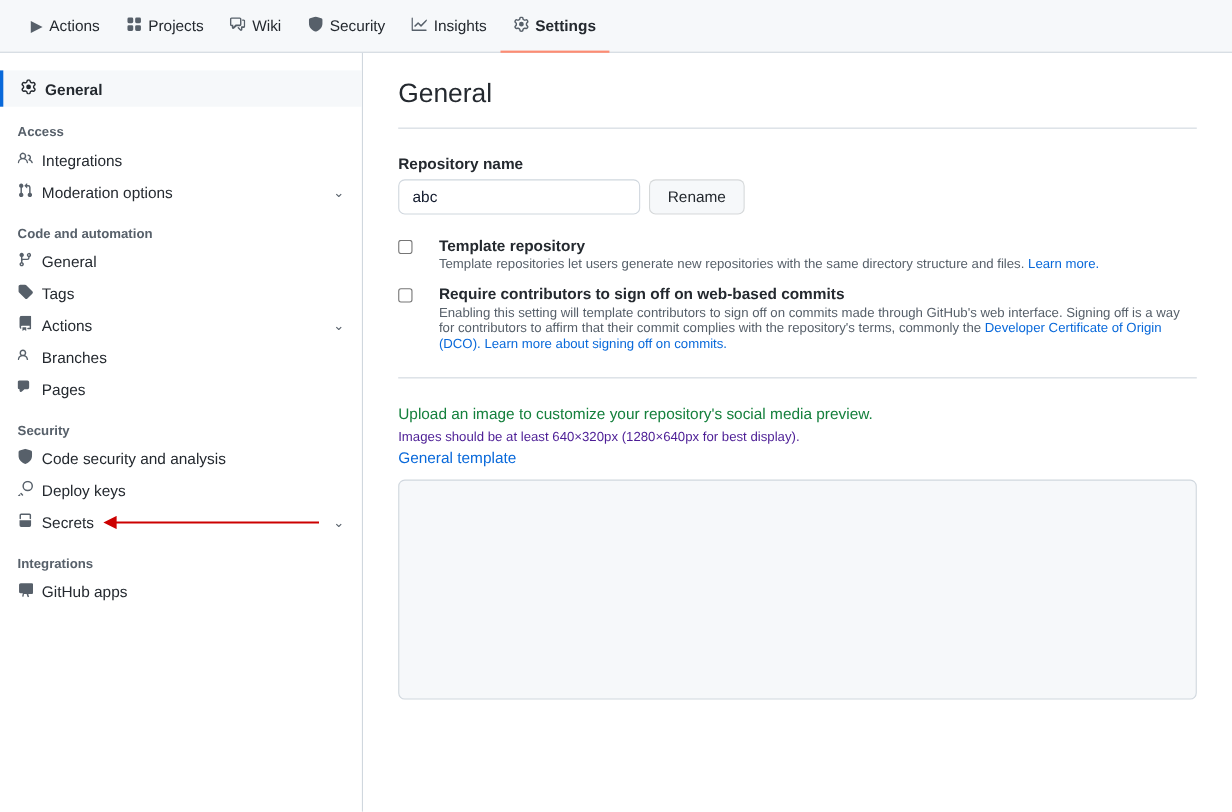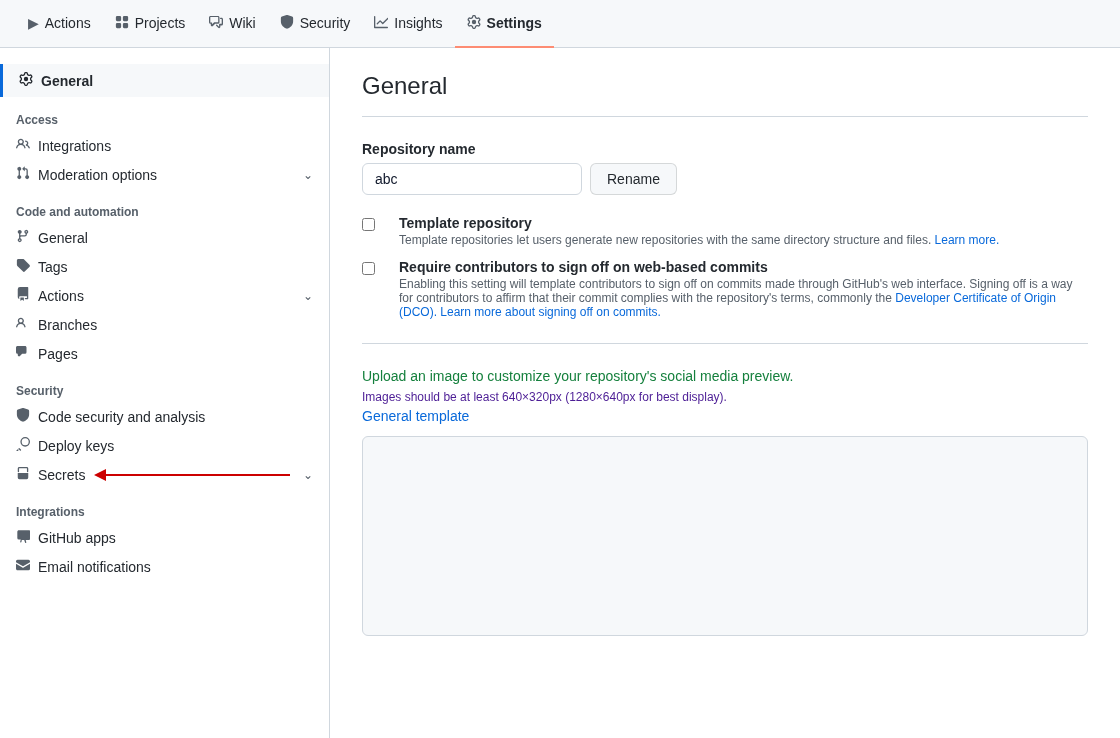--- a/index.html
+++ b/index.html
@@ -353,30 +353,20 @@
     <div class="sidebar-item">
       <div class="sidebar-item-left">
         <span class="sidebar-item-icon">
           <svg width="14" height="14" viewBox="0 0 16 16" fill="currentColor">
               <path d="M1.5 3.25c0-.966.784-1.75 1.75-1.75h11.5c.966 0 1.75.784 1.75 1.75v7.5a1.75 1.75 0 01-1.75 1.75h-3.63l.65 2.622a.75.75 0 01-1.455.356L9.366 12.5H6.634l-.399 2.378a.75.75 0 01-1.455-.356l.65-2.622H3.25a1.75 1.75 0 01-1.75-1.75v-7.5z"></path>
             </svg>
         </span>
         <span>GitHub apps</span>
       </div>
     </div>
-    <div class="sidebar-item">
-      <div class="sidebar-item-left">
-        <span class="sidebar-item-icon">
-          <svg width="14" height="14" viewBox="0 0 16 16" fill="currentColor">
-              <path d="M1.75 2A1.75 1.75 0 000 3.75v.736c.043.257.184.462.426.63L8 9.56l7.574-4.444A.803.803 0 0016 4.486V3.75A1.75 1.75 0 0014.25 2H1.75zM16 6.662L8.22 11.24a.512.512 0 01-.44 0L0 6.662V12.25C0 13.216.784 14 1.75 14h12.5A1.75 1.75 0 0016 12.25V6.662z"></path>
-            </svg>
-        </span>
-        <span>Email notifications</span>
-      </div>
-    </div>
 
   </aside>
 
   <main class="main">
 
     <h1 class="page-title">General</h1>
 
     <label class="field-label">Repository name</label>
     <div class="input-row">
       <input type="text" class="text-input" value="abc" style="">

